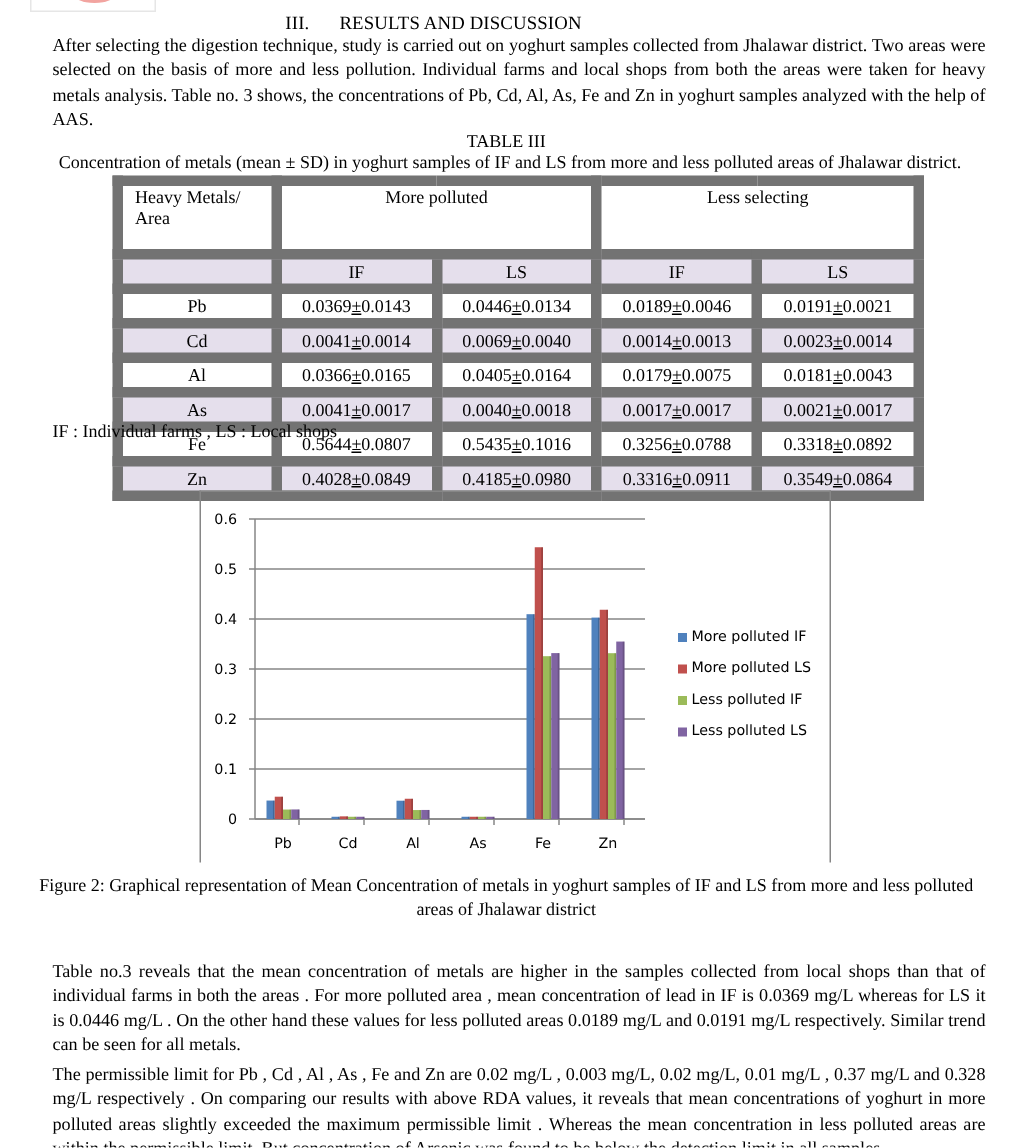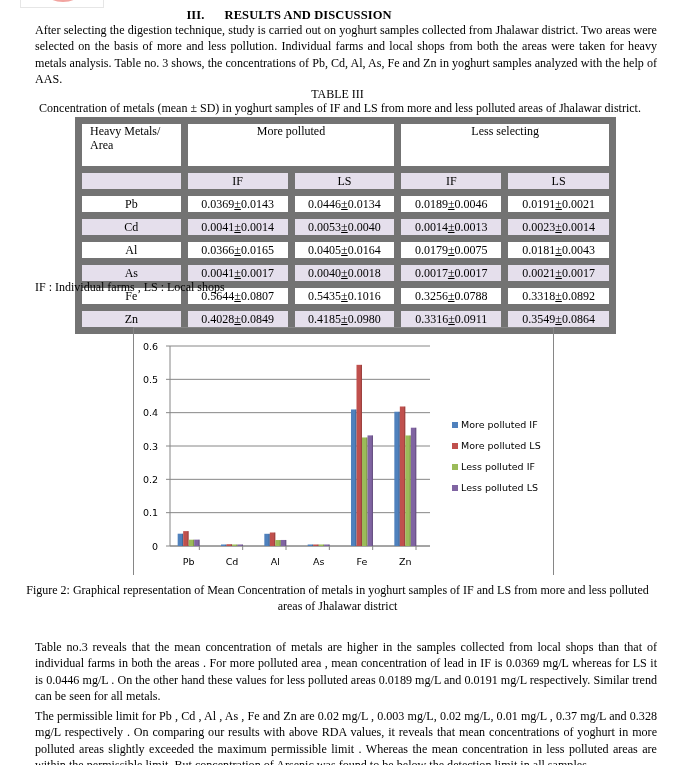--- a/index.html
+++ b/index.html
@@ -3,21 +3,21 @@
   <meta charset="utf-8">
   <style>
     html, body { margin: 0; padding: 0; background: #ffffff; }
     body { width: 675px; height: 765px; position: relative; overflow: hidden;
            font-family: "Liberation Serif", serif; color: #000; }
     .logo-frag { position: absolute; left: 20px; top: -2px; width: 82px; height: 9px;
                  border: 1px solid #e6e6e6; border-top: none; background: #fff; }
     .logo-frag .blob { position: absolute; left: 27px; top: -10px; width: 30px; height: 14px;
                        background: #f2a4a0; border-radius: 50%; }
     .section-heading { position: absolute; top: 8px; left: 0; width: 578px; text-align: center;
-                       font-size: 12.5px; font-weight: bold; letter-spacing: 0.1px; }
+                       font-size: 12.5px; font-weight: normal; letter-spacing: 0.1px; }
     .section-heading .num { display: inline-block; margin-right: 20px; }
     .para { position: absolute; left: 35px; width: 622px; font-size: 12.1px; line-height: 16.3px;
             text-align: justify; }
     #p-intro { top: 22px; }
     .table-label { position: absolute; top: 87px; left: 0; width: 675px; text-align: center; font-size: 12px; }
     .table-caption { position: absolute; top: 101px; left: 0; width: 680px; text-align: center; font-size: 12px; white-space: nowrap; }
     table.metals { position: absolute; left: 75px; top: 117px; width: 541px; border-collapse: collapse;
                    font-size: 12px; }
     table.metals td { border: 7px solid #737373; padding: 0; text-align: center; height: 16px; line-height: 16px; }
     table.metals tr.head td { height: 42px; vertical-align: top; line-height: 14px; }
@@ -79,21 +79,21 @@
       <tr>
         <td>Pb</td>
         <td><span>0.0369</span><span class="pm">±</span><span>0.0143</span></td>
         <td><span>0.0446</span><span class="pm">±</span><span>0.0134</span></td>
         <td><span>0.0189</span><span class="pm">±</span><span>0.0046</span></td>
         <td><span>0.0191</span><span class="pm">±</span><span>0.0021</span></td>
       </tr>
       <tr class="shade">
         <td>Cd</td>
         <td><span>0.0041</span><span class="pm">±</span><span>0.0014</span></td>
-        <td><span>0.0053</span><span class="pm">±</span><span>0.0040</span></td>
+        <td><span>0.0069</span><span class="pm">±</span><span>0.0040</span></td>
         <td><span>0.0014</span><span class="pm">±</span><span>0.0013</span></td>
         <td><span>0.0023</span><span class="pm">±</span><span>0.0014</span></td>
       </tr>
       <tr>
         <td>Al</td>
         <td><span>0.0366</span><span class="pm">±</span><span>0.0165</span></td>
         <td><span>0.0405</span><span class="pm">±</span><span>0.0164</span></td>
         <td><span>0.0179</span><span class="pm">±</span><span>0.0075</span></td>
         <td><span>0.0181</span><span class="pm">±</span><span>0.0043</span></td>
       </tr>

